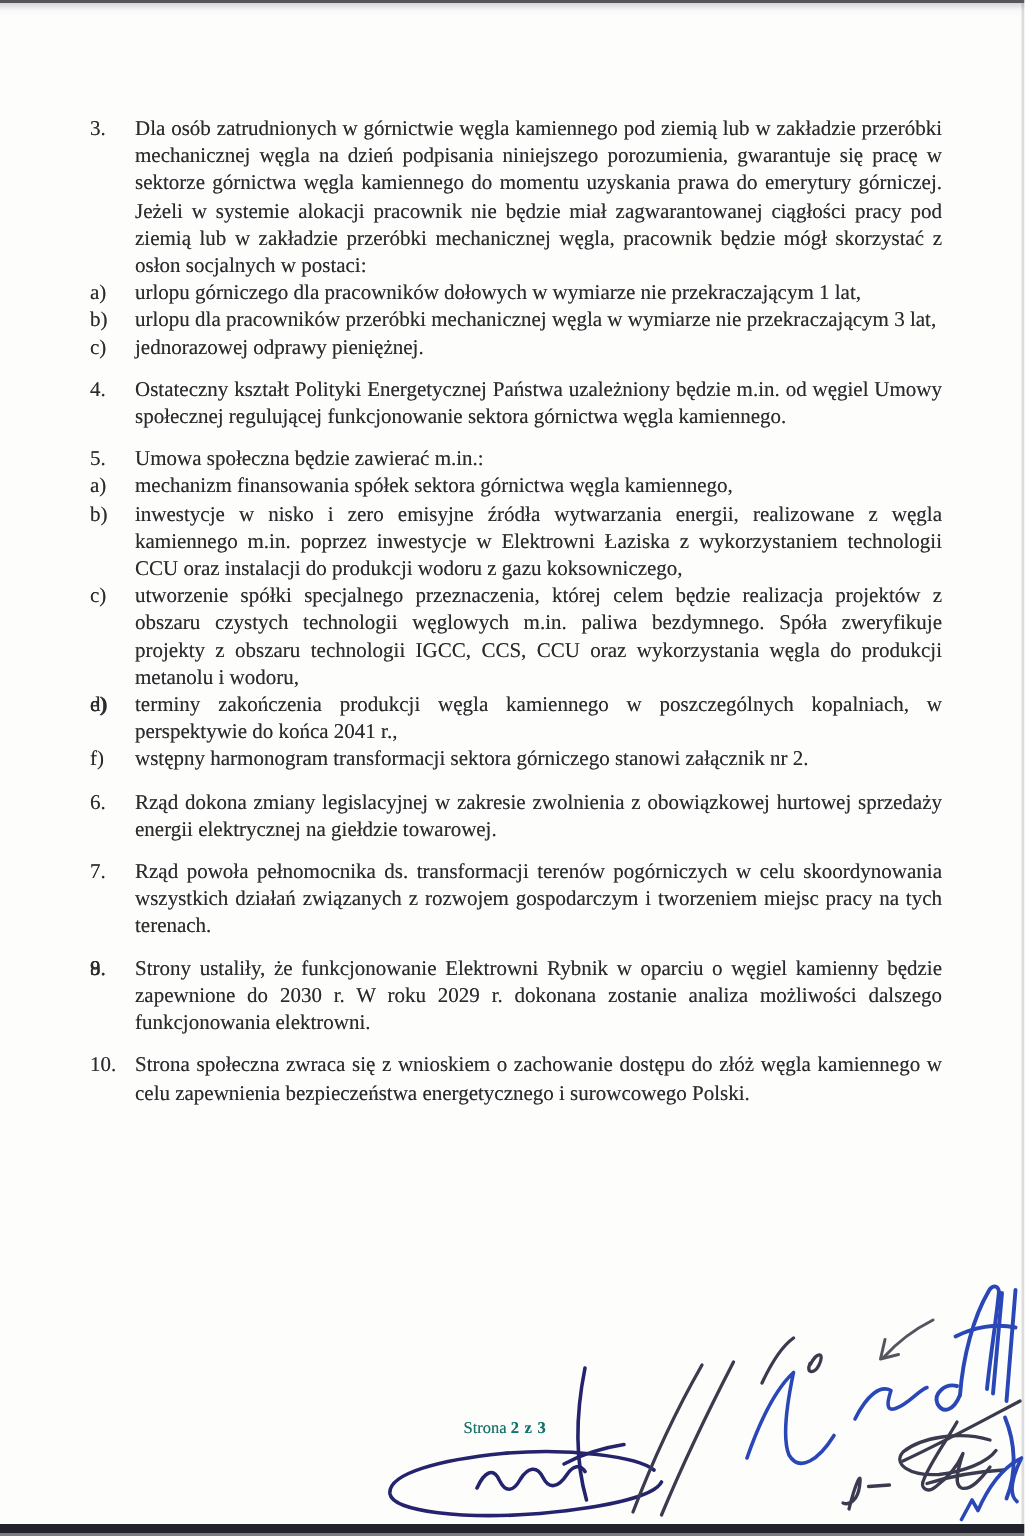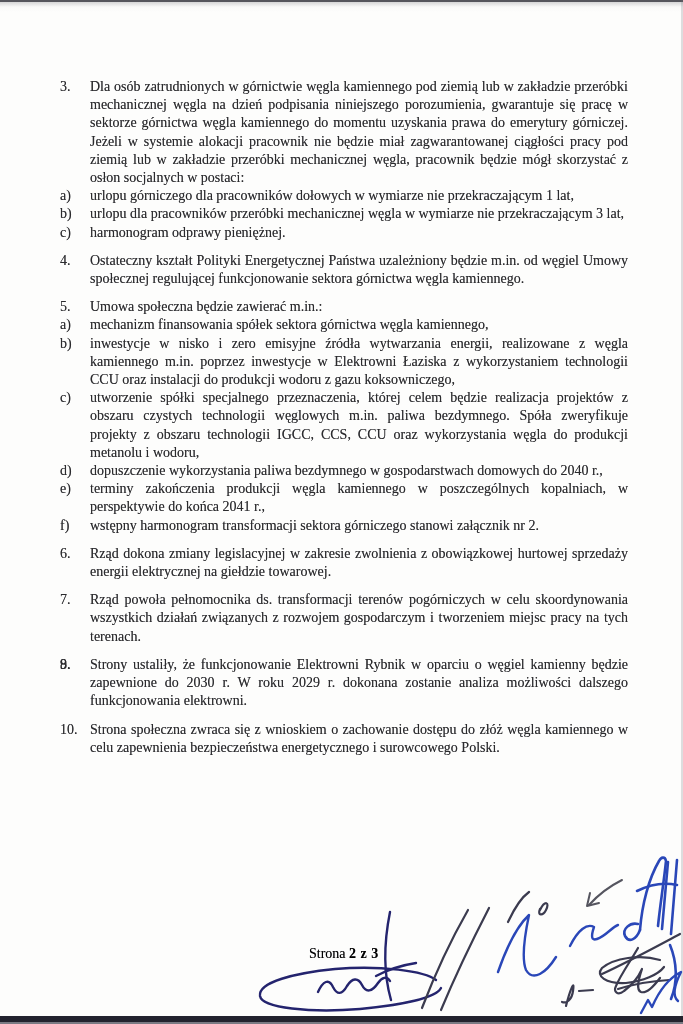--- a/index.html
+++ b/index.html
@@ -58,22 +58,22 @@
     left: 0;
     top: 0;
     width: 26px;
     text-align: left;
   }
   .cont { text-align: justify; }
   .footer {
     position: absolute;
     left: 309px;
     top: 946px;
-    font-size: 14px;
-    color: #000000;
+    font-size: 11px;
+    color: #0f766e;
     white-space: nowrap;
     text-shadow: 0 0 0.4px rgba(40,40,45,0.55);
   }
   .footer b { font-weight: bold; letter-spacing: 0.5px; }
   .signatures {
     position: absolute;
     left: 240px;
     top: 850px;
     width: 443px;
     height: 174px;
@@ -92,31 +92,31 @@
 
   <div class="scan-edge-top"></div>
   <div class="scan-edge-top-blur"></div>
   <div class="scan-edge-right"></div>
 
   <div class="content" id="items-container">
       <div class="item">
         <div class="row"><span class="lbl">3.</span><span>Dla osób zatrudnionych w górnictwie węgla kamiennego pod ziemią lub w zakładzie przeróbki mechanicznej węgla na dzień podpisania niniejszego porozumienia, gwarantuje się pracę w sektorze górnictwa węgla kamiennego do momentu uzyskania prawa do emerytury górniczej. Jeżeli w systemie alokacji pracownik nie będzie miał zagwarantowanej ciągłości pracy pod ziemią lub w zakładzie przeróbki mechanicznej węgla, pracownik będzie mógł skorzystać z osłon socjalnych w postaci:</span></div>
         <div class="row"><span class="lbl">a)</span><span>urlopu górniczego dla pracowników dołowych w wymiarze nie przekraczającym 1 lat,</span></div>
         <div class="row"><span class="lbl">b)</span><span>urlopu dla pracowników przeróbki mechanicznej węgla w wymiarze nie przekraczającym 3 lat,</span></div>
-        <div class="row"><span class="lbl">c)</span><span>harmonogram odprawy pieniężnej.</span></div>
+        <div class="row"><span class="lbl">c)</span><span>jednorazowej odprawy pieniężnej.</span></div>
       </div>
       <div class="item">
         <div class="row"><span class="lbl">4.</span><span>Ostateczny kształt Polityki Energetycznej Państwa uzależniony będzie m.in. od węgiel Umowy społecznej regulującej funkcjonowanie sektora górnictwa węgla kamiennego.</span></div>
       </div>
       <div class="item">
         <div class="row"><span class="lbl">5.</span><span>Umowa społeczna będzie zawierać m.in.:</span></div>
         <div class="row"><span class="lbl">a)</span><span>mechanizm finansowania spółek sektora górnictwa węgla kamiennego,</span></div>
         <div class="row"><span class="lbl">b)</span><span>inwestycje w nisko i zero emisyjne źródła wytwarzania energii, realizowane z węgla kamiennego m.in. poprzez inwestycje w Elektrowni Łaziska z wykorzystaniem technologii CCU oraz instalacji do produkcji wodoru z gazu koksowniczego,</span></div>
         <div class="row"><span class="lbl">c)</span><span>utworzenie spółki specjalnego przeznaczenia, której celem będzie realizacja projektów z obszaru czystych technologii węglowych m.in. paliwa bezdymnego. Spóła zweryfikuje projekty z obszaru technologii IGCC, CCS, CCU oraz wykorzystania węgla do produkcji metanolu i wodoru,</span></div>
-        <div class="row"><span class="lbl">d)</span><span>dopuszczenie wykorzystania paliwa bezdymnego w gospodarstwach domowych do 2040 r.,</span></div>
+        <div class="row"><span class="lbl">d)</span></div>
         <div class="row"><span class="lbl">e)</span><span>terminy zakończenia produkcji węgla kamiennego w poszczególnych kopalniach, w perspektywie do końca 2041 r.,</span></div>
         <div class="row"><span class="lbl">f)</span><span>wstępny harmonogram transformacji sektora górniczego stanowi załącznik nr 2.</span></div>
       </div>
       <div class="item">
         <div class="row"><span class="lbl">6.</span><span>Rząd dokona zmiany legislacyjnej w zakresie zwolnienia z obowiązkowej hurtowej sprzedaży energii elektrycznej na giełdzie towarowej.</span></div>
       </div>
       <div class="item">
         <div class="row"><span class="lbl">7.</span><span>Rząd powoła pełnomocnika ds. transformacji terenów pogórniczych w celu skoordynowania wszystkich działań związanych z rozwojem gospodarczym i tworzeniem miejsc pracy na tych terenach.</span></div>
       </div>
       <div class="item">

